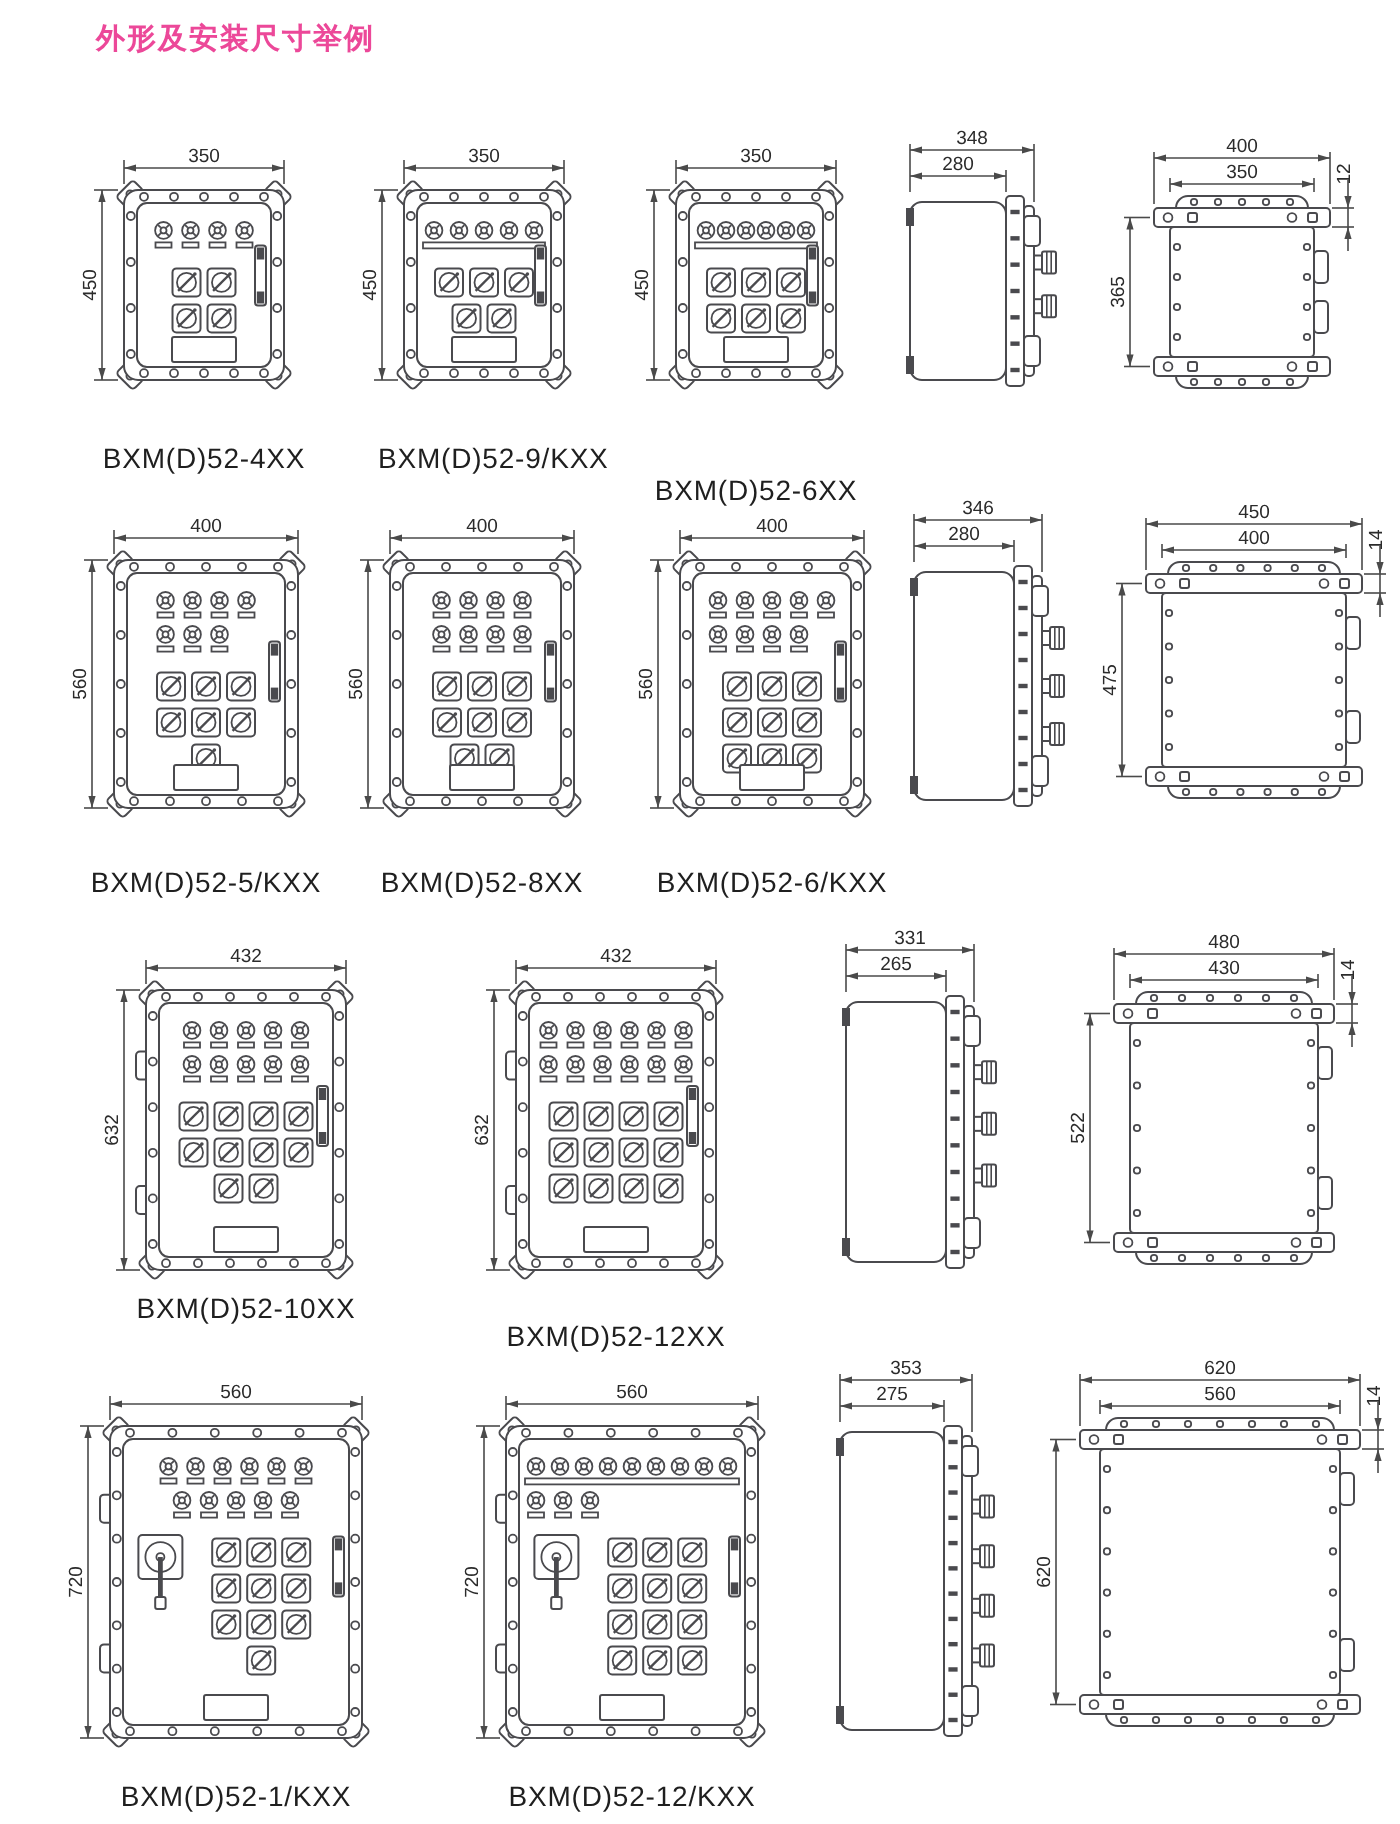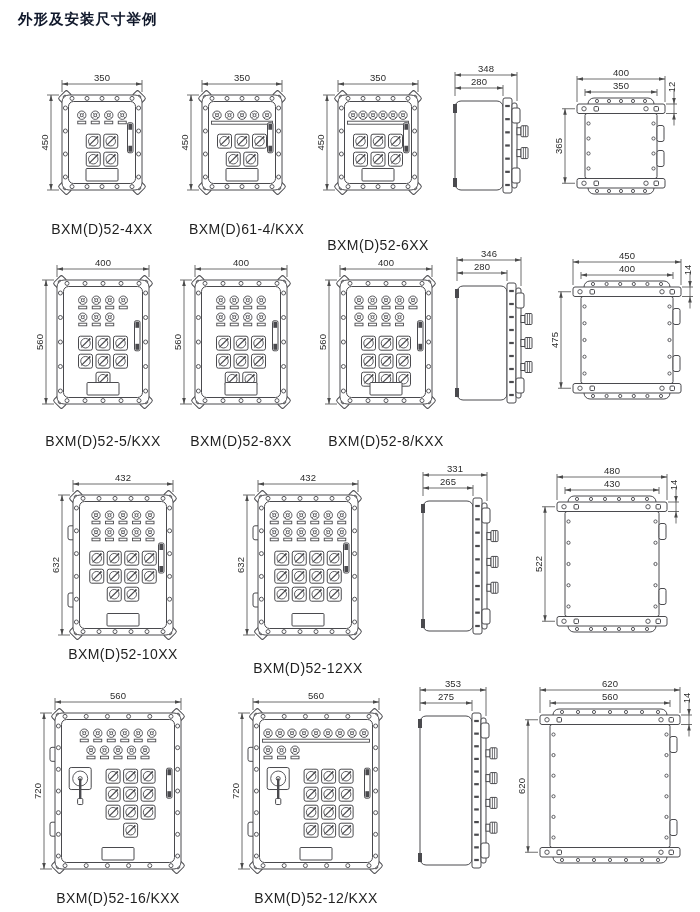--- a/index.html
+++ b/index.html
@@ -8,21 +8,21 @@
   .title{position:absolute;left:18px;top:10px;font-size:14.5px;font-weight:bold;letter-spacing:1px;}
   .cell{position:absolute;}
   .model-label{font-size:14px;color:#1f1f1f;text-align:center;letter-spacing:0.4px;padding-left:13px;}
   svg{display:block;}
   svg text{font-family:"Liberation Sans","DejaVu Sans",sans-serif;}
 </style>
 </head>
 <body>
 
 <div id="page">
-  <div class="title" style="color: #0f172a;">外形及安装尺寸举例</div>
+  <div class="title" style="color: #ec4899; margin-left: 30px;">外形及安装尺寸举例</div>
   <div id="drawings">
       <div class="cell" style="left: 36px; top: 69px;">
         <svg width="119" height="132" viewBox="0 0 119 132">
           <g transform="rotate(-45 29 28)">
             <rect x="23" y="24" width="12" height="8" rx="2" fill="#fff" stroke="#4a4a4e" stroke-width="1"></rect>
             <circle cx="29" cy="28" r="1.8" fill="none" stroke="#4a4a4e" stroke-width="0.9"></circle>
           </g>
           <g transform="rotate(45 103 28)">
             <rect x="97" y="24" width="12" height="8" rx="2" fill="#fff" stroke="#4a4a4e" stroke-width="1"></rect>
             <circle cx="103" cy="28" r="1.8" fill="none" stroke="#4a4a4e" stroke-width="0.9"></circle>
@@ -261,21 +261,21 @@
           <polygon points="26,15 32,13.2 32,16.8" fill="#4a4a4a"></polygon>
           <polygon points="106,15 100,13.2 100,16.8" fill="#4a4a4a"></polygon>
           <text x="66" y="12.2" fill="#2b2b2b" font-size="9.5" text-anchor="middle">350</text>
           <line x1="23" y1="26" x2="11" y2="26" stroke="#4a4a4a" stroke-width="0.8"></line>
           <line x1="23" y1="121" x2="11" y2="121" stroke="#4a4a4a" stroke-width="0.8"></line>
           <line x1="15" y1="26" x2="15" y2="121" stroke="#4a4a4a" stroke-width="0.8"></line>
           <polygon points="15,26 13.2,32 16.8,32" fill="#4a4a4a"></polygon>
           <polygon points="15,121 13.2,115 16.8,115" fill="#4a4a4a"></polygon>
           <text x="12.2" y="73.5" fill="#2b2b2b" font-size="9.5" text-anchor="middle" transform="rotate(-90 12.2 73.5)">450</text>
         </svg>
-        <div class="model-label" style="margin-top: 20px;">BXM(D)61-4/KXX</div>
+        <div class="model-label" style="margin-top: 20px;">BXM(D)52-9/KXX</div>
       </div>
       <div class="cell" style="left: 312px; top: 69px;">
         <svg width="119" height="132" viewBox="0 0 119 132">
           <g transform="rotate(-45 29 28)">
             <rect x="23" y="24" width="12" height="8" rx="2" fill="#fff" stroke="#4a4a4e" stroke-width="1"></rect>
             <circle cx="29" cy="28" r="1.8" fill="none" stroke="#4a4a4e" stroke-width="0.9"></circle>
           </g>
           <g transform="rotate(45 103 28)">
             <rect x="97" y="24" width="12" height="8" rx="2" fill="#fff" stroke="#4a4a4e" stroke-width="1"></rect>
             <circle cx="103" cy="28" r="1.8" fill="none" stroke="#4a4a4e" stroke-width="0.9"></circle>
@@ -1062,21 +1062,21 @@
           <polygon points="26,15 32,13.2 32,16.8" fill="#4a4a4a"></polygon>
           <polygon points="118,15 112,13.2 112,16.8" fill="#4a4a4a"></polygon>
           <text x="72" y="12.2" fill="#2b2b2b" font-size="9.5" text-anchor="middle">400</text>
           <line x1="23" y1="26" x2="11" y2="26" stroke="#4a4a4a" stroke-width="0.8"></line>
           <line x1="23" y1="150" x2="11" y2="150" stroke="#4a4a4a" stroke-width="0.8"></line>
           <line x1="15" y1="26" x2="15" y2="150" stroke="#4a4a4a" stroke-width="0.8"></line>
           <polygon points="15,26 13.2,32 16.8,32" fill="#4a4a4a"></polygon>
           <polygon points="15,150 13.2,144 16.8,144" fill="#4a4a4a"></polygon>
           <text x="12.2" y="88" fill="#2b2b2b" font-size="9.5" text-anchor="middle" transform="rotate(-90 12.2 88)">560</text>
         </svg>
-        <div class="model-label" style="margin-top: 18px;">BXM(D)52-8/KXX</div>
+        <div class="model-label" style="margin-top: 18px;">BXM(D)52-6/KXX</div>
       </div>
       <div class="cell" style="left: 452px; top: 249px; text-align: center;">
         <svg width="84" height="162" viewBox="0 0 84 162">
           <rect x="5" y="37" width="50" height="114" rx="6" fill="#fff" stroke="#4a4a4e" stroke-width="1"></rect>
           <rect x="55" y="34" width="9" height="120" rx="2" fill="#fff" stroke="#4a4a4e" stroke-width="1"></rect>
           <rect x="57.2" y="40.9" width="4.6" height="2.2" fill="#4a4a4e"></rect>
           <rect x="57.2" y="53.9" width="4.6" height="2.2" fill="#4a4a4e"></rect>
           <rect x="57.2" y="66.9" width="4.6" height="2.2" fill="#4a4a4e"></rect>
           <rect x="57.2" y="79.9" width="4.6" height="2.2" fill="#4a4a4e"></rect>
           <rect x="57.2" y="92.9" width="4.6" height="2.2" fill="#4a4a4e"></rect>
@@ -2004,21 +2004,21 @@
           <polygon points="26,15 32,13.2 32,16.8" fill="#4a4a4a"></polygon>
           <polygon points="152,15 146,13.2 146,16.8" fill="#4a4a4a"></polygon>
           <text x="89" y="12.2" fill="#2b2b2b" font-size="9.5" text-anchor="middle">560</text>
           <line x1="23" y1="26" x2="11" y2="26" stroke="#4a4a4a" stroke-width="0.8"></line>
           <line x1="23" y1="182" x2="11" y2="182" stroke="#4a4a4a" stroke-width="0.8"></line>
           <line x1="15" y1="26" x2="15" y2="182" stroke="#4a4a4a" stroke-width="0.8"></line>
           <polygon points="15,26 13.2,32 16.8,32" fill="#4a4a4a"></polygon>
           <polygon points="15,182 13.2,176 16.8,176" fill="#4a4a4a"></polygon>
           <text x="12.2" y="104" fill="#2b2b2b" font-size="9.5" text-anchor="middle" transform="rotate(-90 12.2 104)">720</text>
         </svg>
-        <div class="model-label" style="margin-top: 10px;">BXM(D)52-16/KXX</div>
+        <div class="model-label" style="margin-top: 10px;">BXM(D)52-1/KXX</div>
       </div>
       <div class="cell" style="left: 227px; top: 687px;">
         <svg width="165" height="193" viewBox="0 0 165 193">
           <g transform="rotate(-45 29 28)">
             <rect x="23" y="24" width="12" height="8" rx="2" fill="#fff" stroke="#4a4a4e" stroke-width="1"></rect>
             <circle cx="29" cy="28" r="1.8" fill="none" stroke="#4a4a4e" stroke-width="0.9"></circle>
           </g>
           <g transform="rotate(45 149 28)">
             <rect x="143" y="24" width="12" height="8" rx="2" fill="#fff" stroke="#4a4a4e" stroke-width="1"></rect>
             <circle cx="149" cy="28" r="1.8" fill="none" stroke="#4a4a4e" stroke-width="0.9"></circle>

